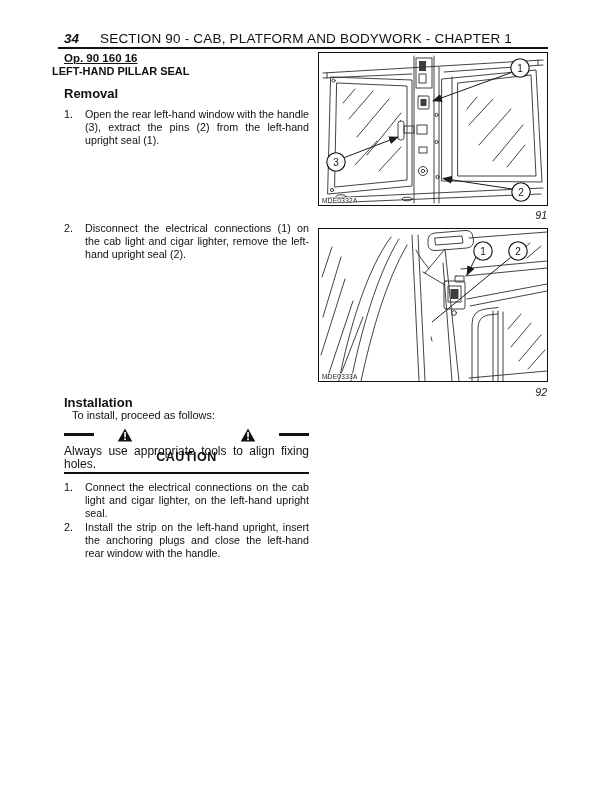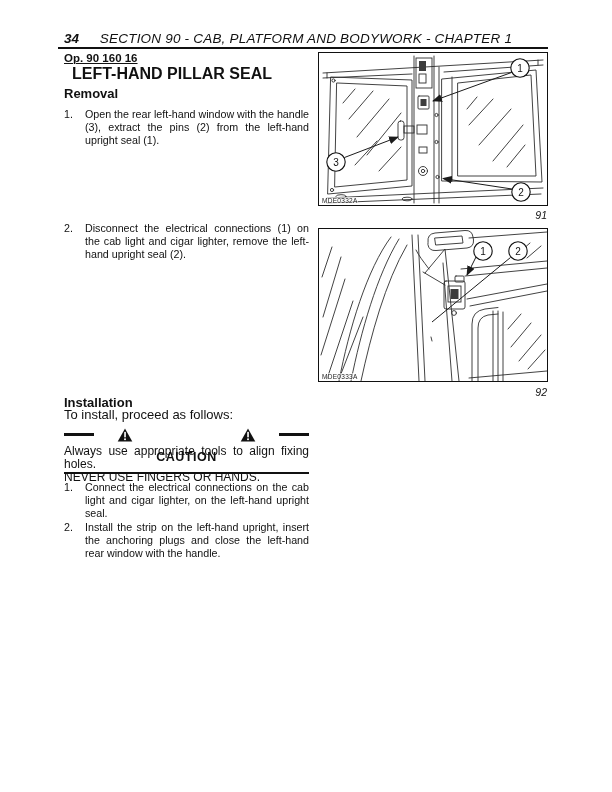--- a/index.html
+++ b/index.html
@@ -3,27 +3,27 @@
 <meta charset="utf-8">
 <style>
   html,body { margin:0; padding:0; background:#e8e8e8; }
   .page {
     position:relative; width:612px; height:792px; margin:0 auto;
     background:#ffffff; overflow:hidden;
     font-family:"Liberation Sans", sans-serif; color:#111;
   }
   
   .pagenum { position:absolute; left:64px; top:31px; font-size:13.5px; font-weight:bold; font-style:italic; }
-  .htitle  { position:absolute; left:0; right:0; top:31px; text-align:center; font-size:13.5px; font-style:italic; letter-spacing:.2px; }
+  .htitle  { position:absolute; left:0; right:0; top:31px; text-align:center; font-size:13.5px; letter-spacing:.2px; }
   .hrule   { position:absolute; left:58px; top:47px; width:490px; height:2.2px; background:#111; }
   
   .opcode  { position:absolute; left:64px; top:52px; font-size:11.5px; font-weight:bold;text-decoration:underline; }
-  .optitle { position:absolute; left:72px; top:65px; font-size:16px; font-weight:bold; }
+  .optitle { position:absolute; left:52px; top:65px; font-size:11px; font-weight:bold; }
   .subhead { position:absolute; left:64px; font-size:13px; font-weight:bold; }
-  .plain   { position:absolute; left:64px; width:245px; font-size:13px; line-height:12.8px; }
+  .plain   { position:absolute; left:72px; width:245px; font-size:11px; line-height:12.8px; }
   .step    { position:absolute; left:64px; width:245px; display:flex; font-size:10.7px; line-height:12.8px; }
   .step-num  { flex:0 0 21px; }
   .step-text { flex:1; text-align:justify; }
   
   .caution-head { position:absolute; left:64px; top:427px; width:245px; height:15px;
                   display:flex; align-items:center; justify-content:space-between; }
   .cline { width:30px; height:2.2px; background:#111; }
   .warn  { width:16px; height:14px; display:block; }
   .caution-label { font-size:12.5px; font-weight:bold; letter-spacing:.5px;margin-top:44px; }
   .caution-text  { position:absolute; left:64px; top:445px; width:245px; font-size:12px; line-height:12.9px; }
@@ -74,21 +74,20 @@
     <svg class="warn" viewBox="0 0 20 18">
       <path d="M10,0.6 L19.4,17.4 L0.6,17.4 Z" fill="#111"></path>
       <rect x="9" y="5" width="2.1" height="7" fill="#fff"></rect>
       <circle cx="10.05" cy="14.6" r="1.3" fill="#fff"></circle>
     </svg>
     <span class="cline"></span>
   </div>
 
   <div class="caution-text">
     <div class="jline">Always use appropriate tools to align fixing holes.</div>
-    <div>NEVER USE FINGERS OR HANDS.</div>
   </div>
   <div class="crule"></div>
 
   <div class="step" style="top:481px">
     <span class="step-num">1.</span>
     <span class="step-text">Connect the electrical connections on the cab light and cigar lighter, on the left-hand upright seal.</span>
   </div>
 
   <div class="step" style="top:521px">
     <span class="step-num">2.</span>

